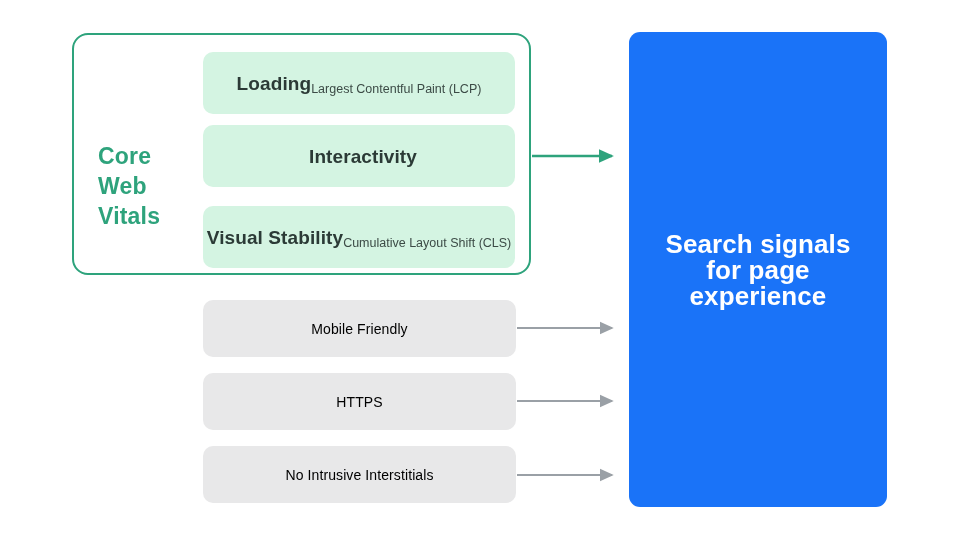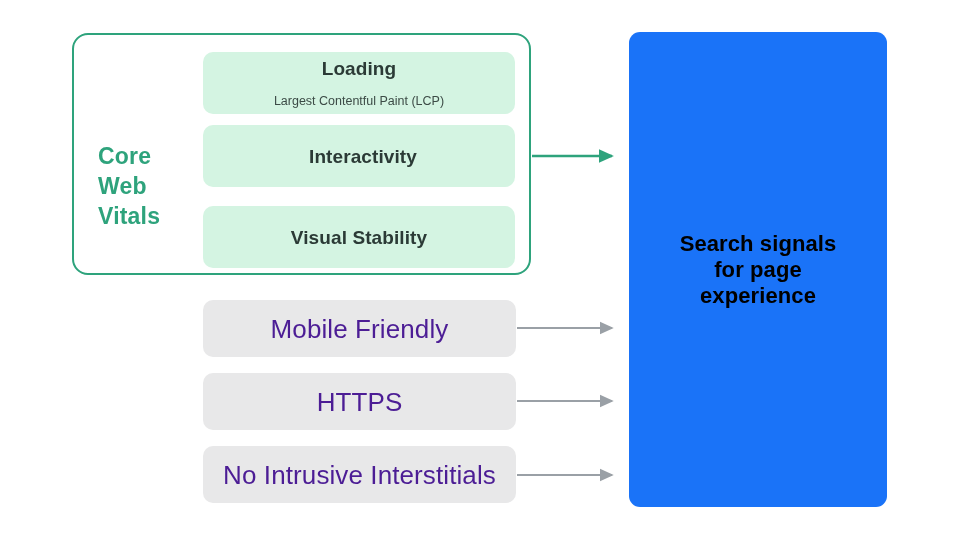--- a/index.html
+++ b/index.html
@@ -53,21 +53,21 @@
   
   .vital {
     position: absolute;
     left: 203px;
     width: 312px;
     height: 62px;
     background: #d4f4e2;
     border-radius: 10px;
     box-sizing: border-box;
     display: flex;
-    flex-direction: column;
+    flex-direction: row;
     align-items: center;
     justify-content: center;
   }
   .vital-1 { top: 52px; }
   .vital-2 { top: 125px; padding-left: 8px; }
   .vital-3 { top: 206px; }
 
   .vital-title {
     color: #2b3a36;
     font-size: 19px;
@@ -93,43 +93,43 @@
     border-radius: 10px;
     display: flex;
     align-items: center;
     justify-content: center;
   }
   .signal-1 { top: 300px; }
   .signal-2 { top: 373px; }
   .signal-3 { top: 446px; }
 
   .signal-label {
-    color: #4c1d95;
-    font-size: 26px;
+    color: #000000;
+    font-size: 14px;
     font-weight: 400;
     line-height: 24px;
     letter-spacing: 0.1px;
   }
 
   
   .outcome {
     position: absolute;
     left: 629px;
     top: 32px;
     width: 258px;
     height: 475px;
     background: #1a73f8;
     border-radius: 11px;
     display: flex;
     align-items: center;
     justify-content: center;
   }
   .outcome-label {
-    color: #000000;
-    font-size: 22px;
+    color: #ffffff;
+    font-size: 26px;
     font-weight: 700;
     line-height: 26px;
     text-align: center;
     letter-spacing: 0.1px;
     white-space: pre-line;
   }
 
   
   #arrows {
     position: absolute;
@@ -154,20 +154,21 @@
     <div class="vital-title">Loading</div>
     <div class="vital-sub">Largest Contentful Paint (LCP)</div>
   </div>
 
   <div class="vital vital-2">
     <div class="vital-title">Interactivity</div>
   </div>
 
   <div class="vital vital-3">
     <div class="vital-title">Visual Stability</div>
+    <div class="vital-sub">Cumulative Layout Shift (CLS)</div>
   </div>
 
   <div class="signal signal-1">
     <div class="signal-label">Mobile Friendly</div>
   </div>
 
   <div class="signal signal-2">
     <div class="signal-label">HTTPS</div>
   </div>
 

